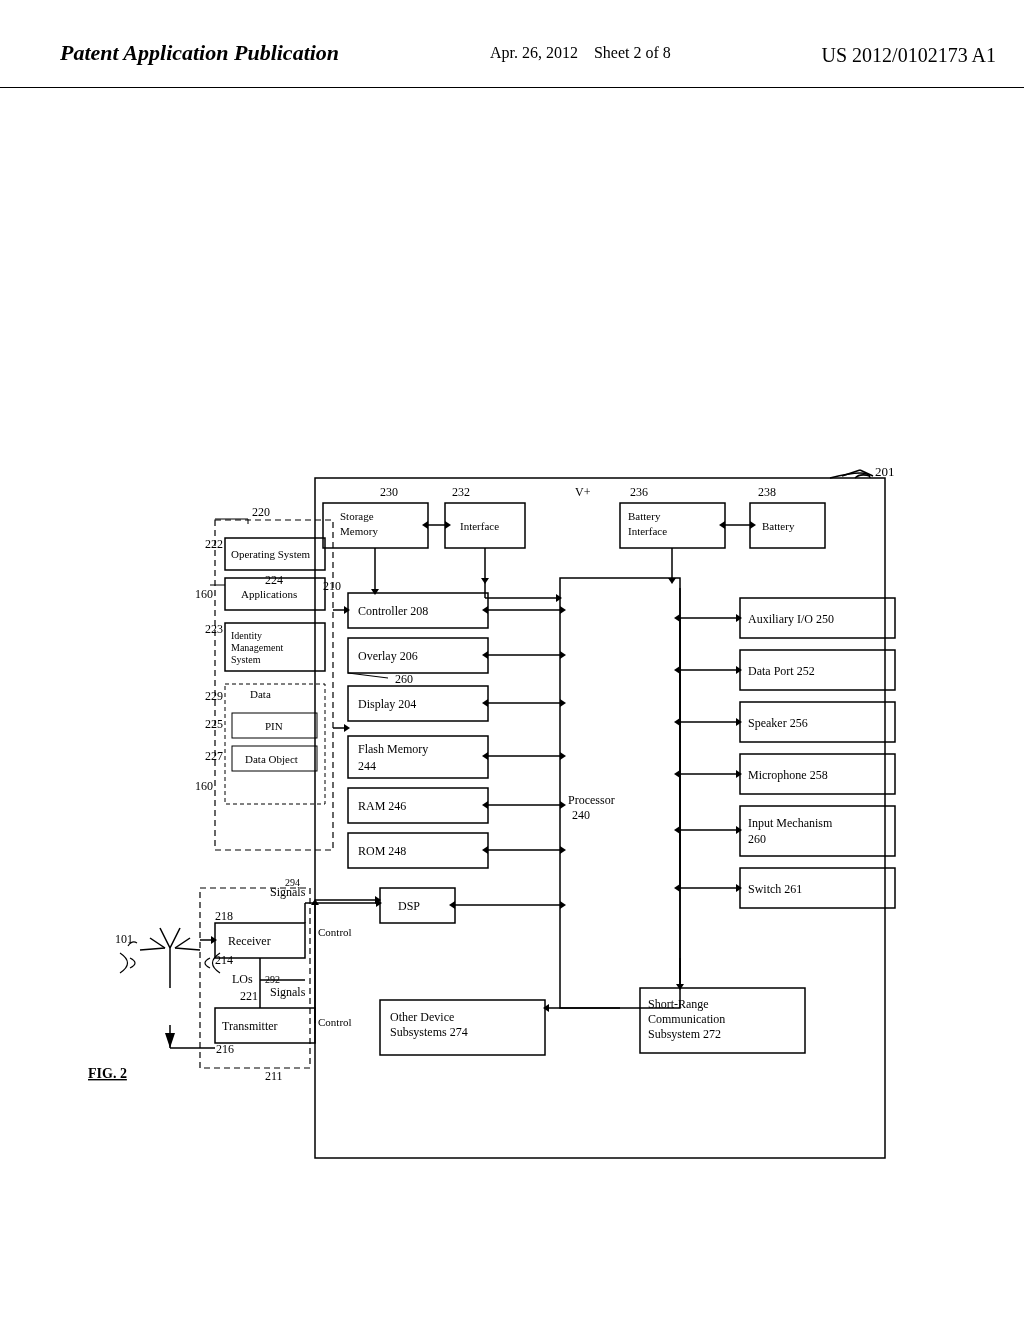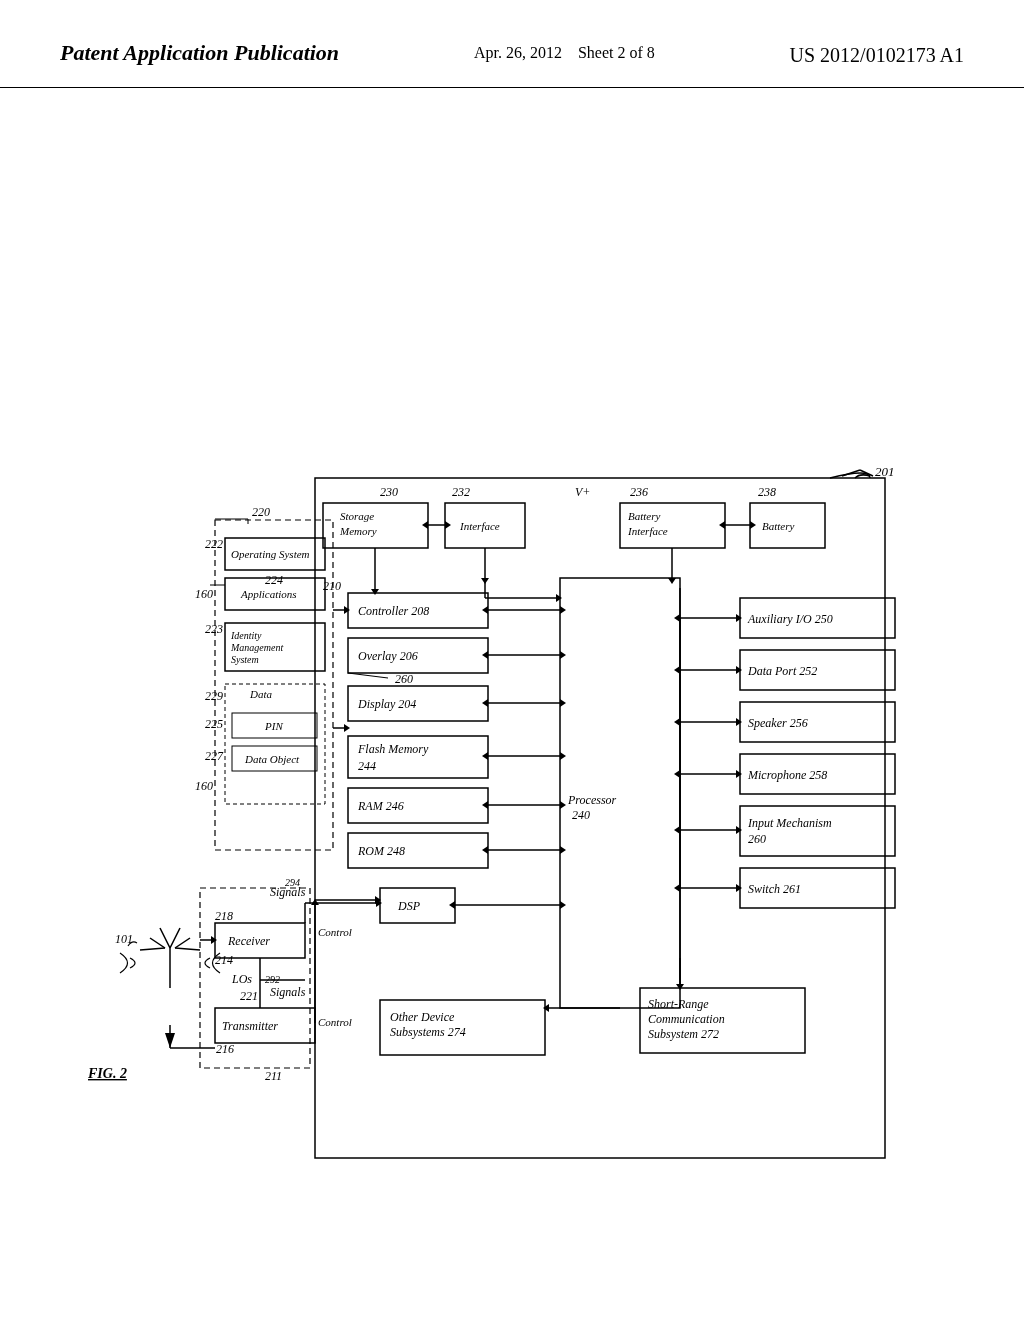--- a/index.html
+++ b/index.html
@@ -10,21 +10,21 @@
       font-family: 'Times New Roman', Times, serif;
       position: relative;
       overflow: hidden;
     }
 
     
     .header {
       display: flex;
       justify-content: space-between;
       align-items: flex-start;
-      padding: 40px 60px 20px 60px;
+      padding: 40px 28px 20px 60px;
       border-bottom: 1px solid #000;
     }
     .header-left {
       font-size: 22px;
       font-weight: bold;
       font-style: italic;
     }
     .header-center {
       font-size: 16px;
       text-align: left;
@@ -34,21 +34,20 @@
       font-size: 20px;
       text-align: right;
       padding-top: 4px;
     }
 
     
     .diagram-area {
       position: relative;
       width: 100%;
       height: 1200px;
-      font-style: italic;
     }
 
     svg.diagram {
       position: absolute;
       top: 0;
       left: 0;
       width: 100%;
       height: 100%;
     }
   </style>

